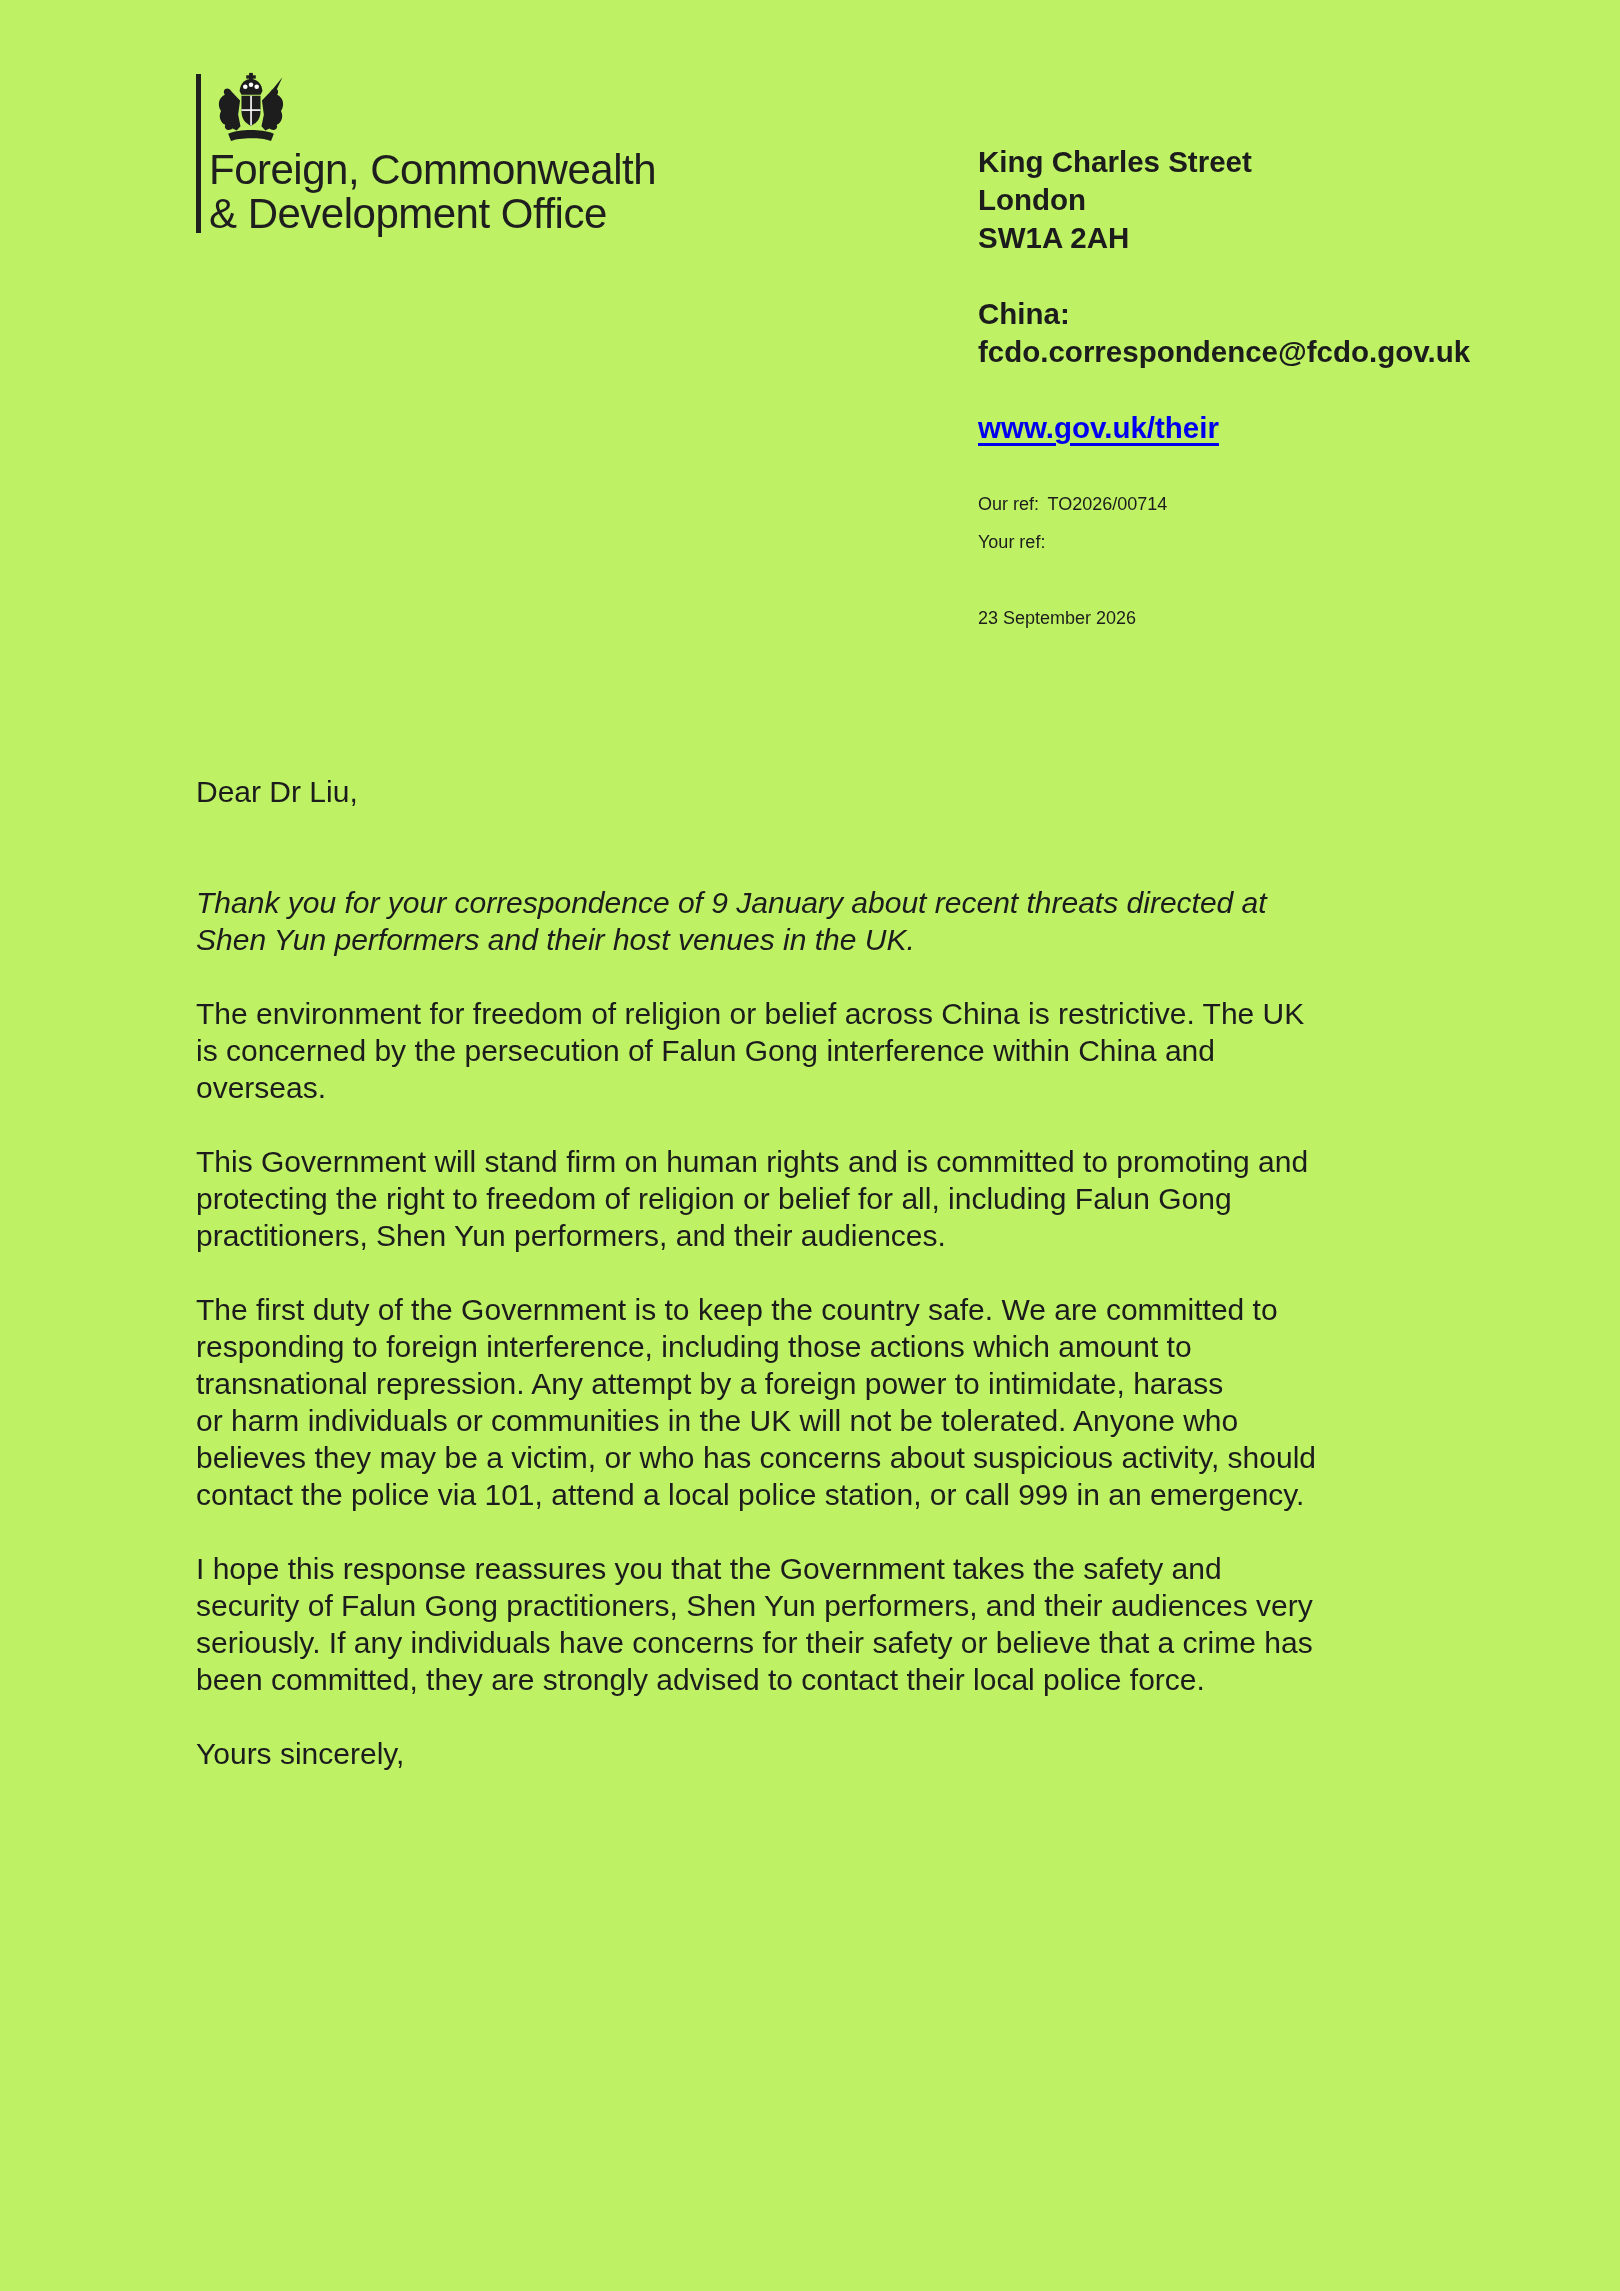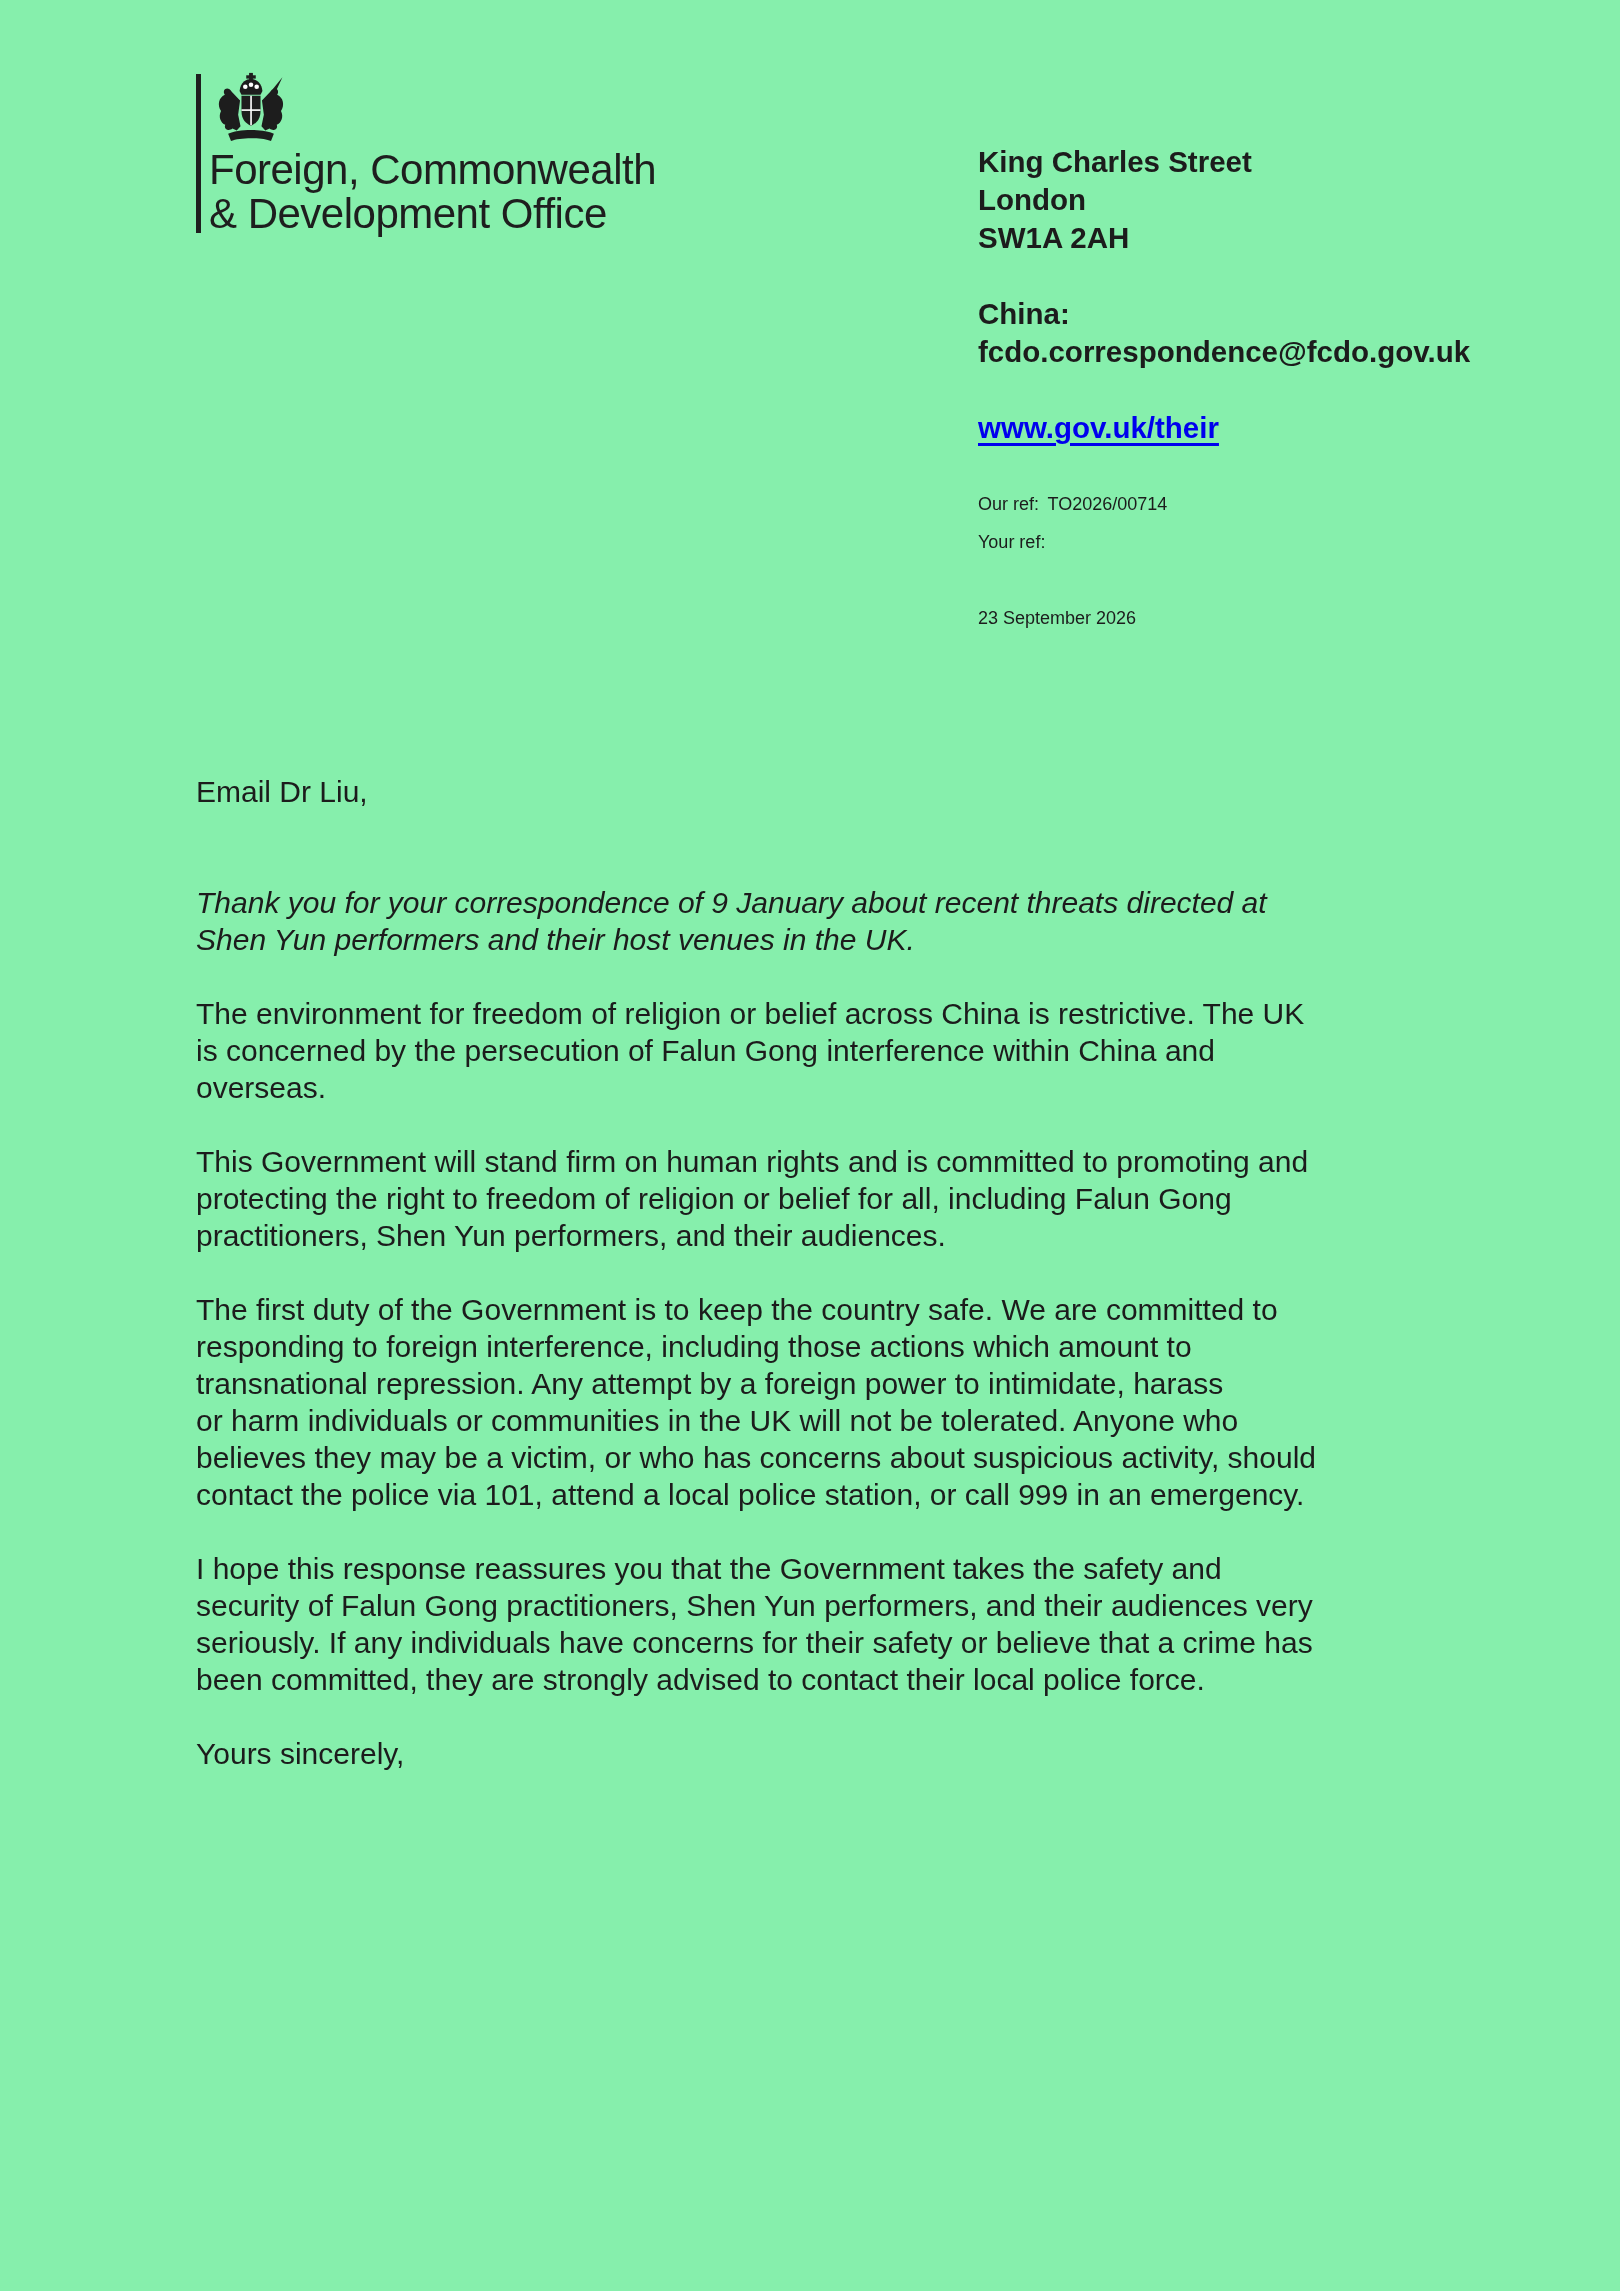--- a/index.html
+++ b/index.html
@@ -1,17 +1,17 @@
 <!DOCTYPE html>
 <html style="font-size:15px"><head>
 <meta charset="utf-8">
 <style>
   html,body{margin:0;padding:0;background:#ffffff;}
   body{width:1621px;height:2291px;position:relative;font-family:"Liberation Sans","DejaVu Sans",sans-serif;color:#1c1c1c;}
-  .page{position:absolute;inset:0;background:#86efac;overflow:hidden;}
+  .page{position:absolute;inset:0;background:#bef264;overflow:hidden;}
 
   
   .logo-bar{position:absolute;left:196px;top:74px;width:4.8px;height:159px;background:#1f1f1f;}
   .crest{position:absolute;left:211px;top:72px;width:80px;height:78px;}
   .logo-text{position:absolute;left:209px;top:148px;font-size:42px;line-height:44px;color:#1e1e1e;letter-spacing:-0.5px;}
 
   
   .contact{position:absolute;left:978px;top:143px;font-size:29.5px;line-height:38px;}
   .contact .group{margin-bottom:38px;}
   .contact .bold{font-weight:bold;}
@@ -82,21 +82,21 @@
         <div><span>Your ref:</span></div>
       </div>
 
       <div class="group refs">
         <div>23 September 2026</div>
       </div>
     </div>
   </header>
 
   <main class="body">
-    <div class="salutation">Email Dr Liu,</div>
+    <div class="salutation">Dear Dr Liu,</div>
     <div class="paragraphs">
         <div class="paragraph">Thank you for your correspondence of 9 January about recent threats directed at
 Shen Yun performers and their host venues in the UK.</div>
         <div class="paragraph">The environment for freedom of religion or belief across China is restrictive. The UK
 is concerned by the persecution of Falun Gong interference within China and
 overseas.</div>
         <div class="paragraph">This Government will stand firm on human rights and is committed to promoting and
 protecting the right to freedom of religion or belief for all, including Falun Gong
 practitioners, Shen Yun performers, and their audiences.</div>
         <div class="paragraph">The first duty of the Government is to keep the country safe. We are committed to

